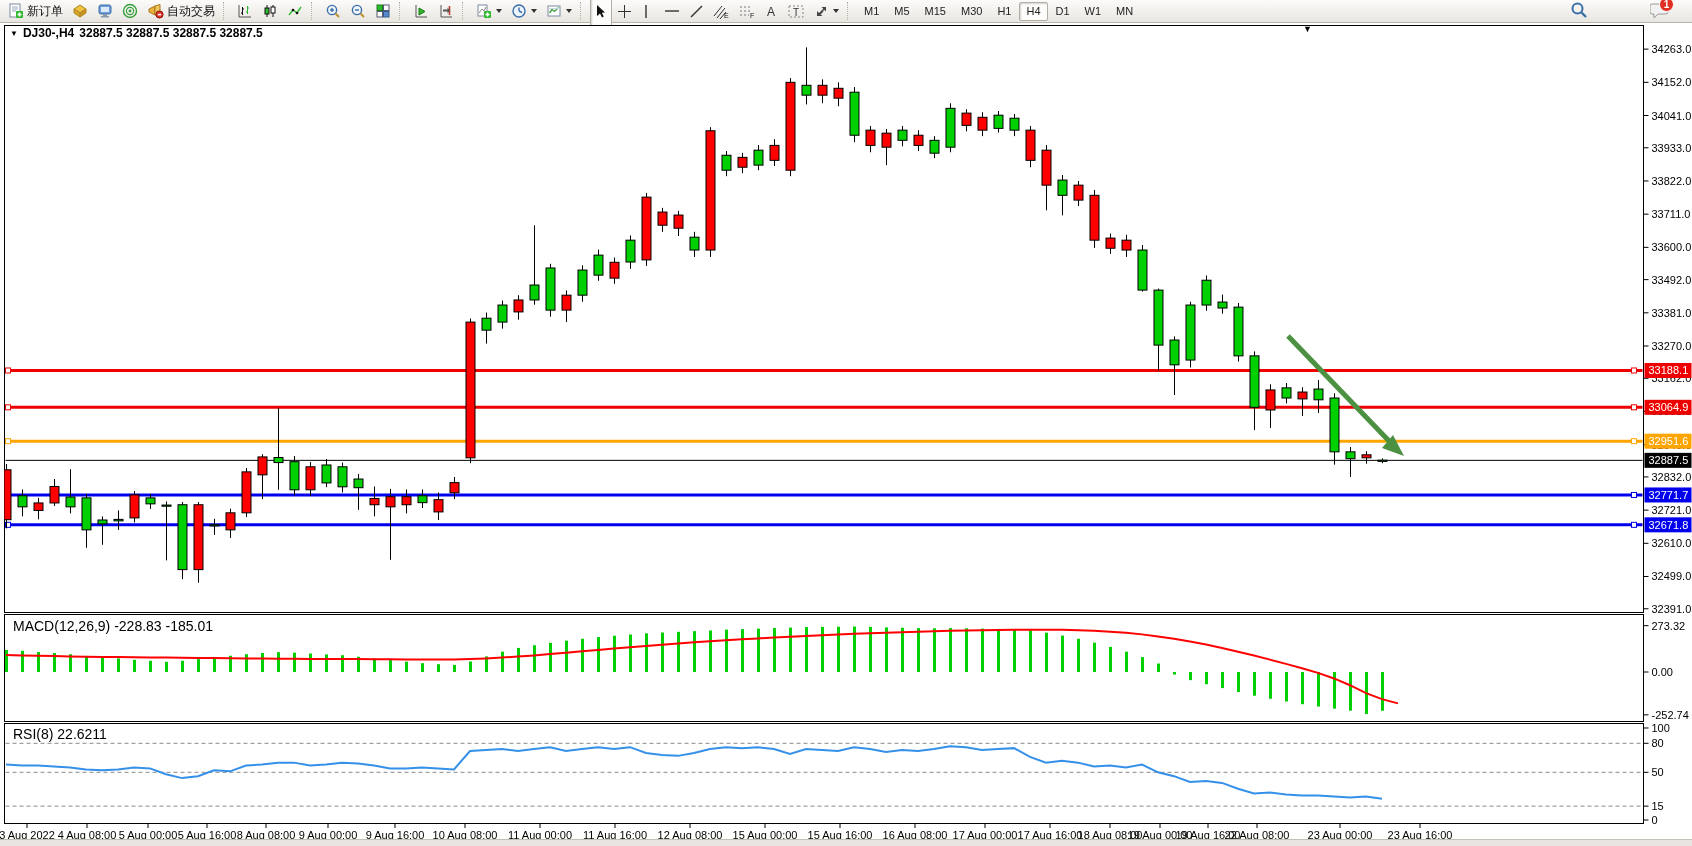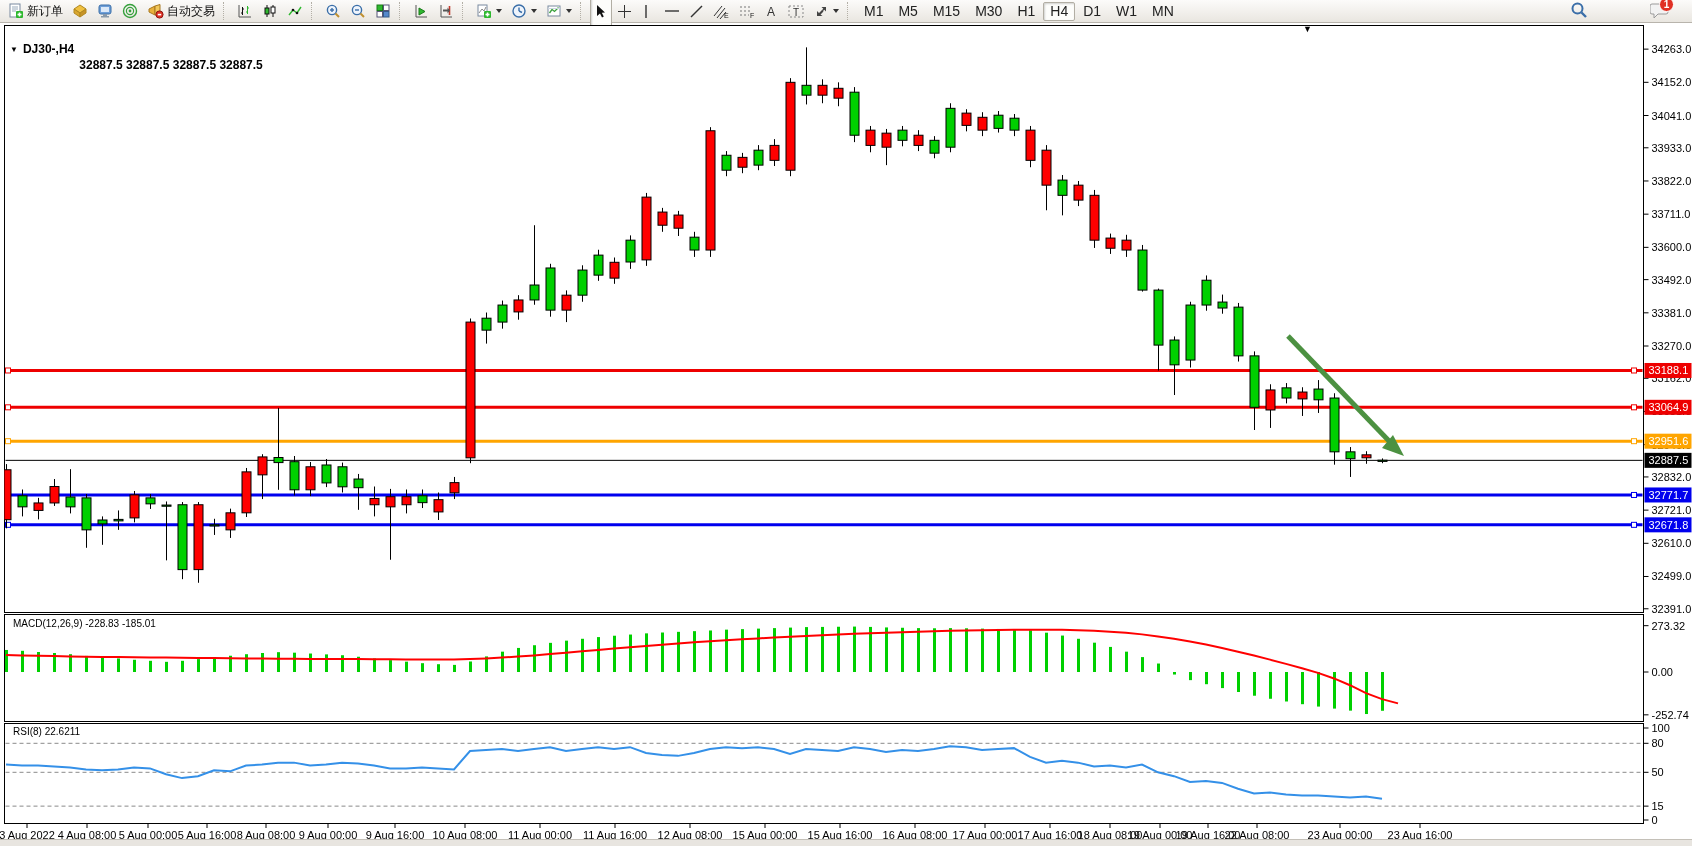--- a/index.html
+++ b/index.html
@@ -12,33 +12,33 @@
     display:flex;align-items:center;padding:0 4px;gap:1px;}
   .tb-sep{width:5px;height:18px;margin:0 3px;border-left:1px dotted #b3afa6;}
   .tbtn{height:38px;min-width:22px;display:flex;align-items:center;justify-content:space-between;
     padding:0 3px;border:1px solid transparent;border-radius:2px;gap:3px;
     font-size:12px;color:#111;cursor:default;box-sizing:border-box;}
   .tbtn.active{background:#fdfdfb;border:1px solid #b2aea4;box-shadow:inset 1px 1px 2px rgba(0,0,0,.18);}
   .tbtn svg{display:block;}
   .caret{width:0;height:0;border-left:3px solid transparent;border-right:3px solid transparent;
     border-top:4px solid #333;margin-left:1px;}
   .tf-group{display:flex;gap:1px;}
-  .tf{font-size:14px;color:#222;padding:0 6px;height:19px;display:flex;align-items:center;
+  .tf{font-size:11px;color:#222;padding:0 6px;height:19px;display:flex;align-items:center;
     border:1px solid transparent;border-radius:2px;box-sizing:border-box;}
   .tf.active{background:#fdfdfb;border:1px solid #b2aea4;box-shadow:inset 1px 1px 2px rgba(0,0,0,.18);text-align:right;}
   .tb-right{position:absolute;top:1px;left:1570px;display:flex;gap:62px;align-items:center;height:21px;}
   .badge{position:absolute;top:-4px;left:9px;background:#e03024;color:#fff;border-radius:8px;
     font-size:10px;min-width:13px;height:13px;display:flex;align-items:center;justify-content:center;
     border:1px solid #fff;font-weight:bold;}
 
   
   .chart-title{position:absolute;left:10px;top:26px;font-size:12px;font-weight:bold;color:#000;
     display:flex;align-items:center;gap:5px;}
   .chart-title .tri{font-size:8px;font-weight:normal;}
-  .panel-label{position:absolute;font-size:10px;color:#000;}
+  .panel-label{position:absolute;font-size:14px;color:#000;}
   #macd-label{left:13px;top:618px;}
   #rsi-label{left:13px;top:726px;}
   .win-collapse{position:absolute;left:1303px;top:24px;font-size:9px;color:#000;}
   .statusbar{position:absolute;left:0;top:839px;width:1692px;height:7px;
     background:#e8e5e0;border-top:1px solid #c4c0b8;}
   #chart-svg{position:absolute;left:0;top:23px;}
 </style>
 </head>
 <body>
 
@@ -748,21 +748,21 @@
       <line x1="1340" y1="800.5" x2="1340" y2="805" stroke="#000"></line>
       <text x="1340" y="815.5" fill="#000" text-anchor="middle">23 Aug 00:00</text>
       <line x1="1420" y1="800.5" x2="1420" y2="805" stroke="#000"></line>
       <text x="1420" y="815.5" fill="#000" text-anchor="middle">23 Aug 16:00</text>
     </g>
   </svg>
 
 <div class="chart-title">
   <span class="tri">▼</span>
   <span>DJ30-,H4</span>
-  <span style="font-weight:bold;margin-top:32px;">32887.5 32887.5 32887.5 32887.5</span>
+  <span style="font-weight:bold;">32887.5 32887.5 32887.5 32887.5</span>
 </div>
 
 <span class="win-collapse">▼</span>
 
 <div class="panel-label" id="macd-label">MACD(12,26,9) -228.83 -185.01</div>
 <div class="panel-label" id="rsi-label">RSI(8) 22.6211</div>
 
 <div class="statusbar"></div>
 
 </body></html>

